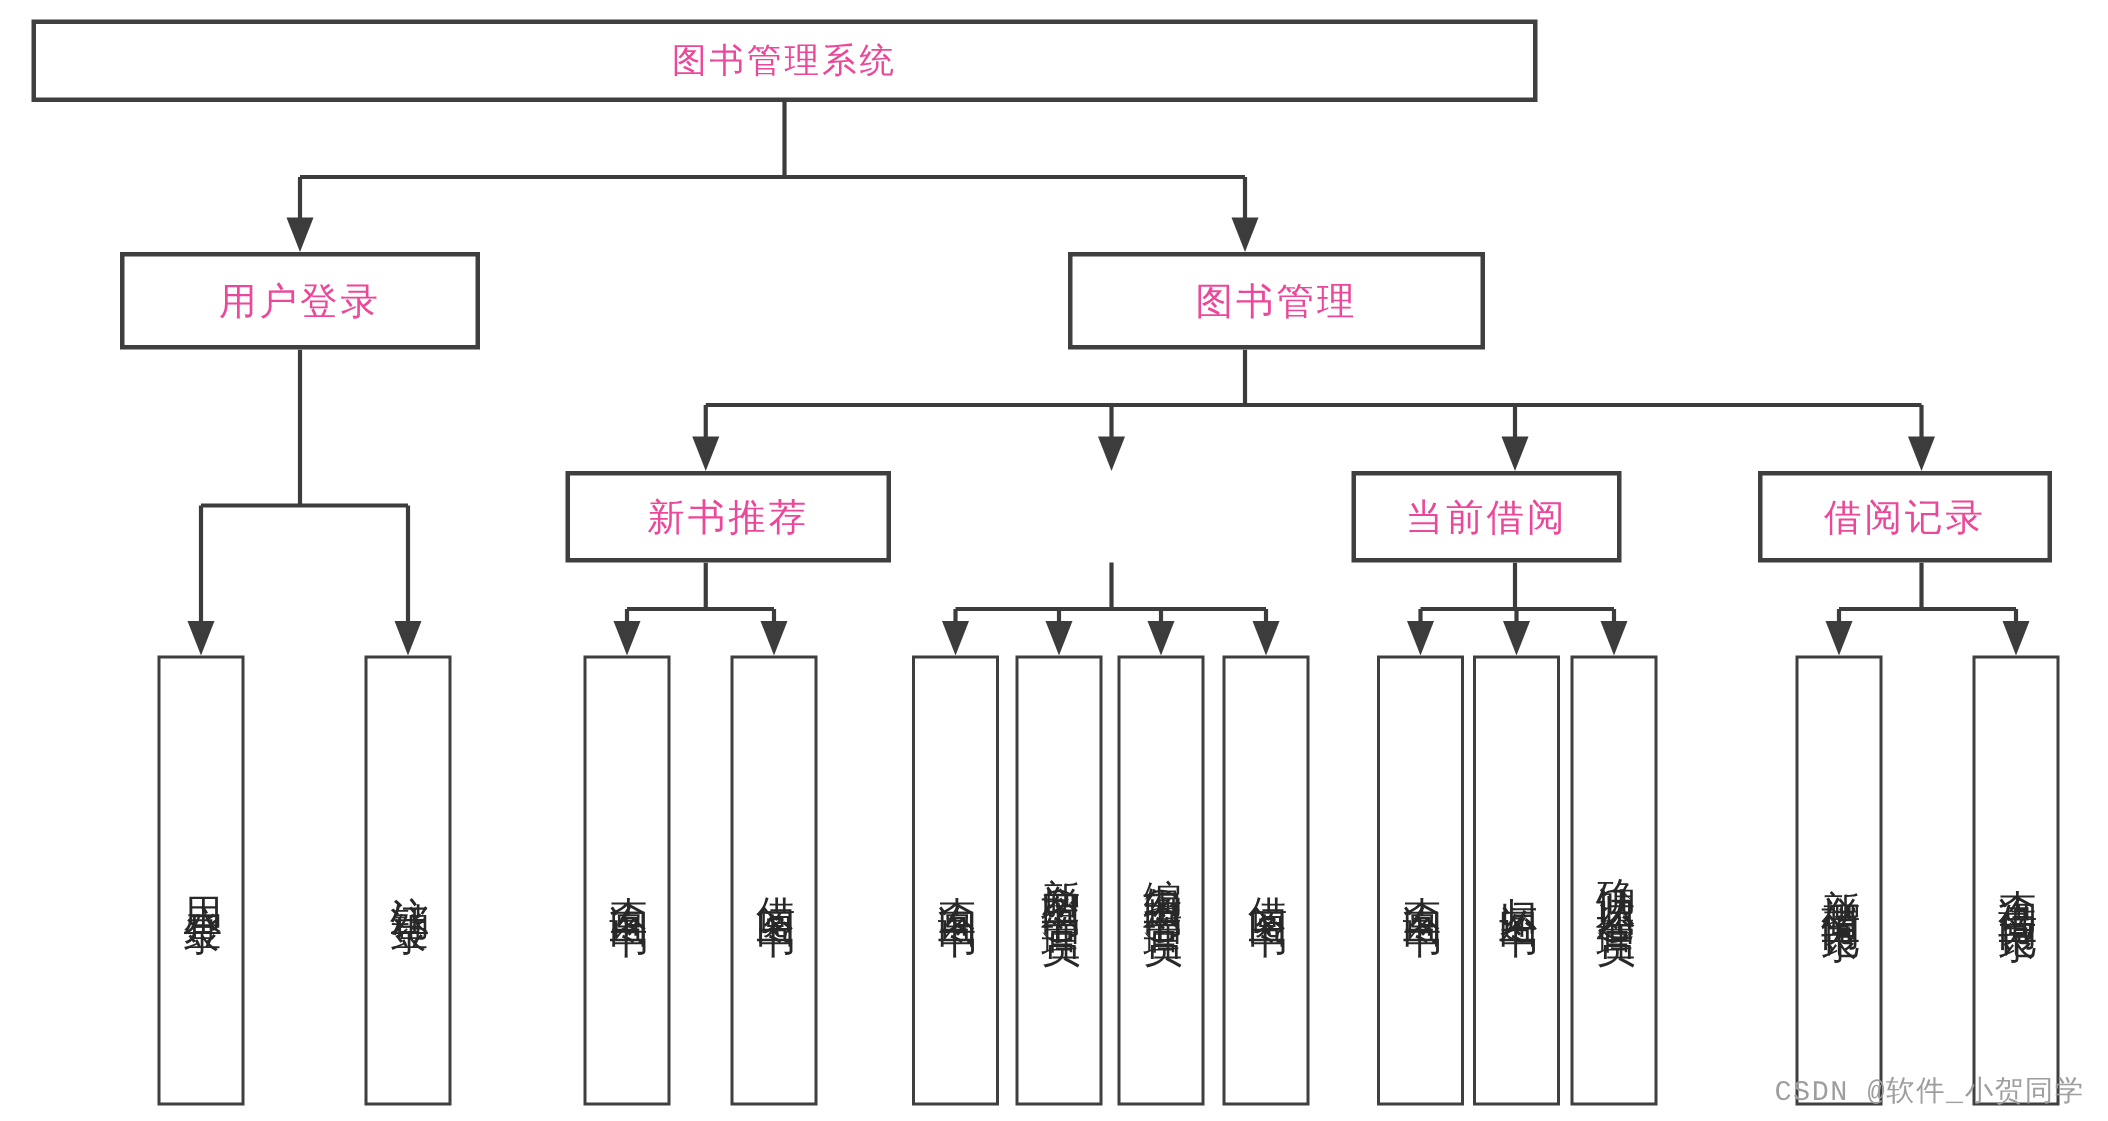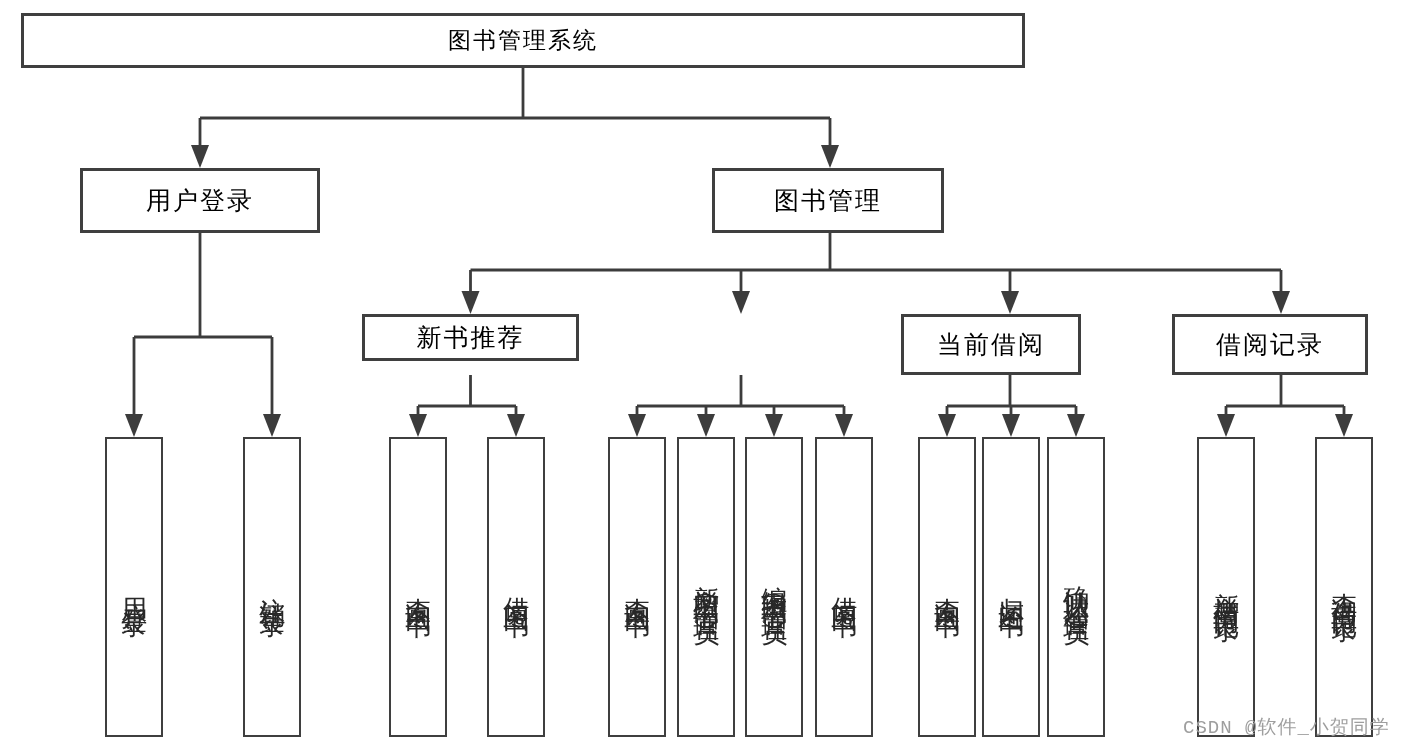--- a/index.html
+++ b/index.html
@@ -13,21 +13,21 @@
   }
   .connector-layer{position:absolute;left:0;top:0;}
   .hnode{
     position:absolute;
     background:#ffffff;
     border:3px solid #3f3f3f;
     display:flex;align-items:center;justify-content:center;
     box-sizing:border-box;
     font-size:25px;
     letter-spacing:2px;
-    color:#000000;
+    color:#ec4899;
     white-space:nowrap;
   }
   .hnode.root{font-size:23px;}
   .vnode{
     position:absolute;
     top:437px;width:58px;height:300px;
     background:#ffffff;
     border:2.5px solid #3f3f3f;
     box-sizing:border-box;
     display:flex;align-items:center;justify-content:center;
@@ -115,23 +115,23 @@
       <polygon points="1002,414 1020,414 1011,437"></polygon>
       <polygon points="1067,414 1085,414 1076,437"></polygon>
       <polygon points="1217,414 1235,414 1226,437"></polygon>
       <polygon points="1335,414 1353,414 1344,437"></polygon>
     </g>
   </svg>
 
   <div class="hnode root" style="left:21px;top:13px;width:1004px;height:55px">图书管理系统</div>
 
   <div class="hnode" style="left:80px;top:168px;width:240px;height:65px">用户登录</div>
-  <div class="hnode" style="left:712px;top:168px;width:232px;height:65px">图书管理</div>
+  <div class="hnode" style="left:712px;top:168px;width:278px;height:65px">图书管理</div>
 
-  <div class="hnode" style="left:362px;top:314px;width:217px;height:47px">新书推荐</div>
+  <div class="hnode" style="left:377px;top:314px;width:217px;height:61px">新书推荐</div>
   <div class="hnode" style="left:901px;top:314px;width:180px;height:61px">当前借阅</div>
   <div class="hnode" style="left:1172px;top:314px;width:196px;height:61px">借阅记录</div>
 
   <div class="vnode" style="left:105px">
     <span class="vlabel">用户登录</span>
   </div>
   <div class="vnode" style="left:243px">
     <span class="vlabel">注销登录</span>
   </div>
 

